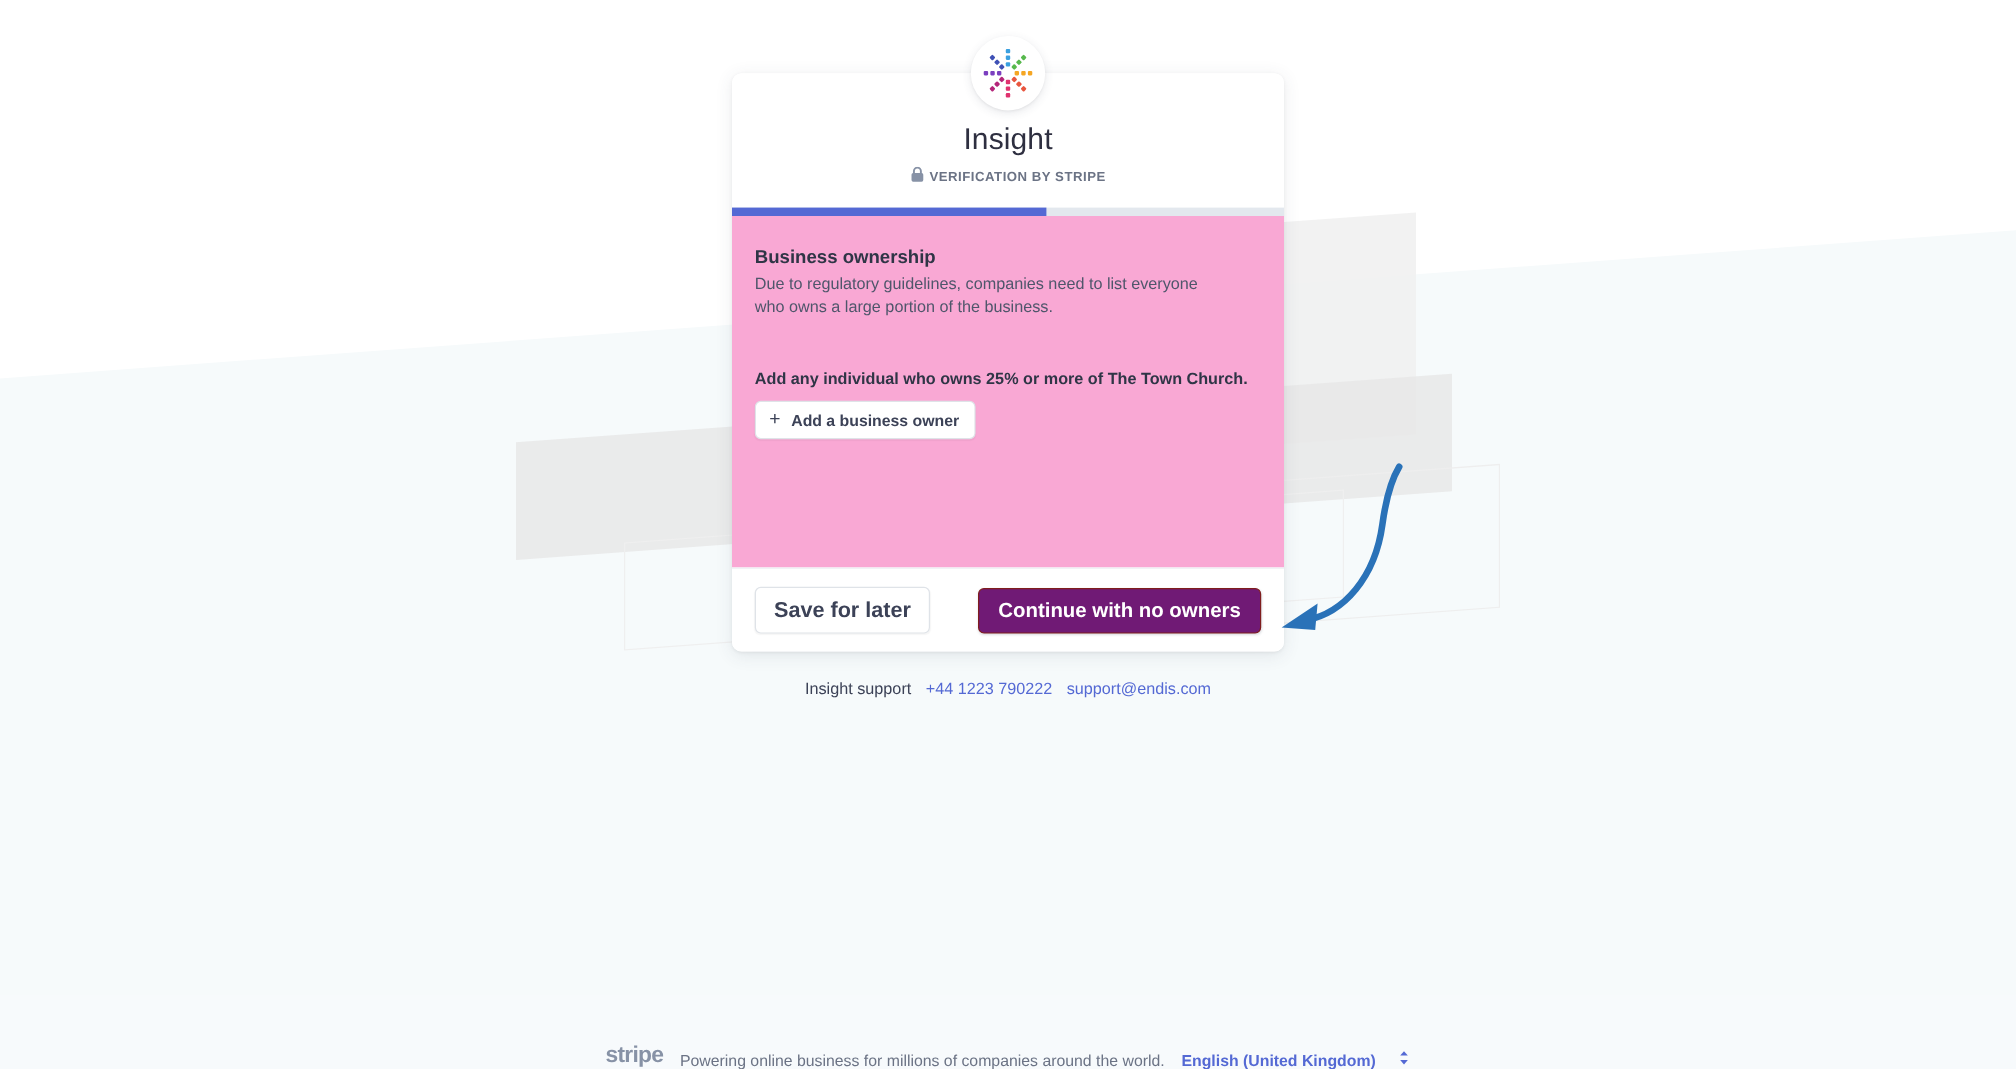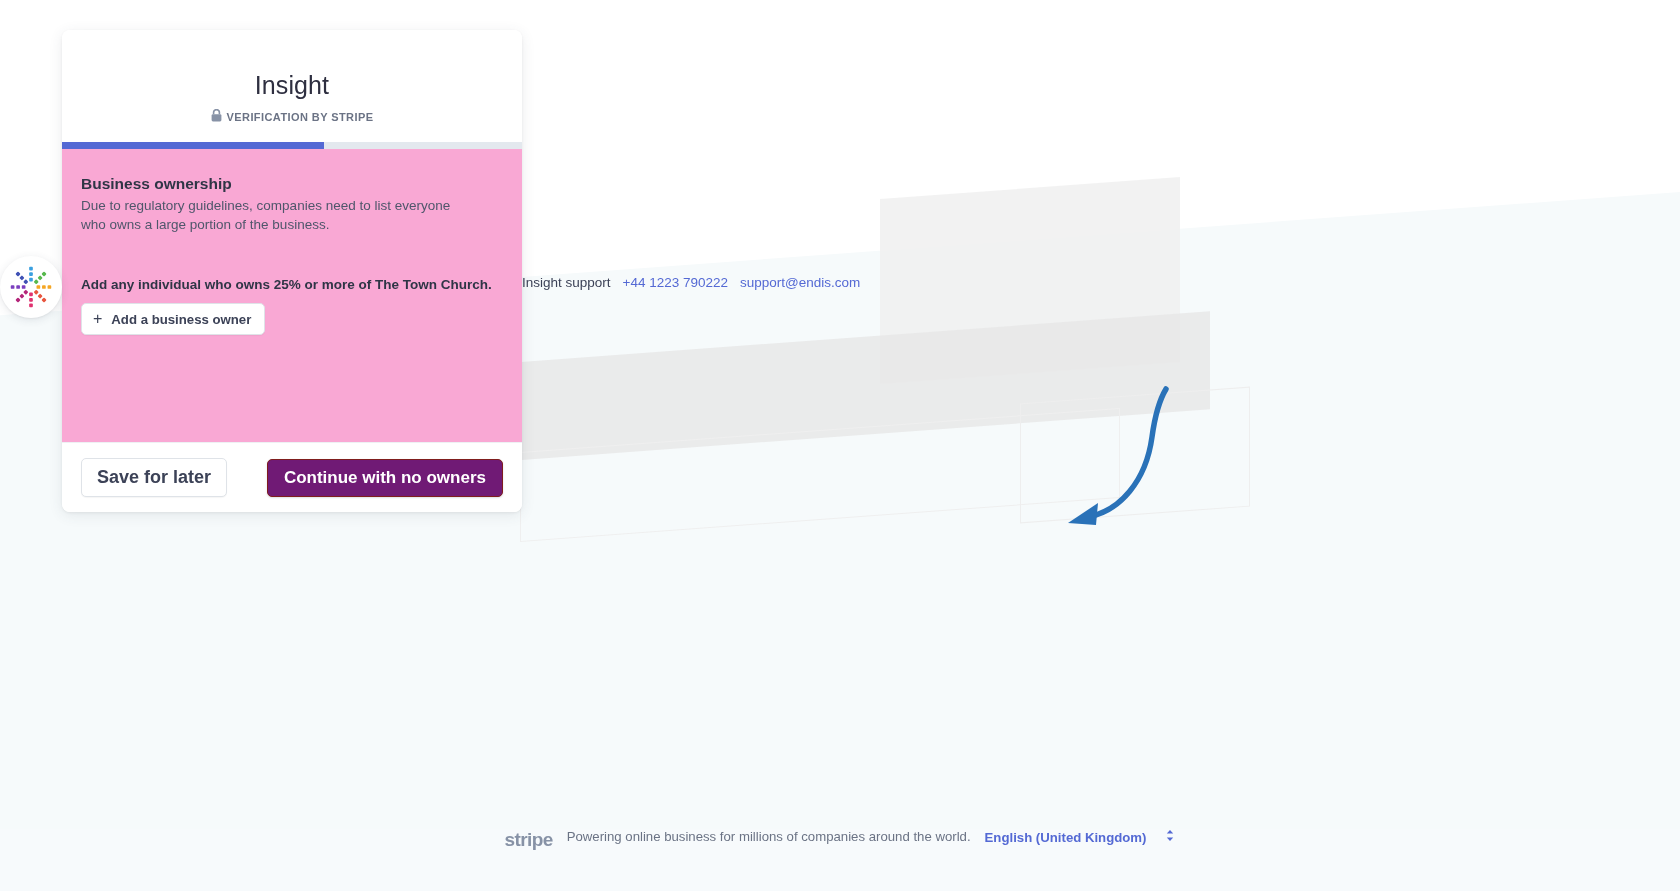--- a/index.html
+++ b/index.html
@@ -76,21 +76,21 @@
     border: 1px solid #eeeeee;
     transform: skewY(-4.2deg);
   }
 
   
   .page-col {
     position: absolute;
     left: 0; right: 0;
     top: 30px;
     display: flex;
-    flex-direction: row;
+    flex-direction: column;
     align-items: center;
   }
 
   
   .logo-badge {
     position: relative;
     width: 62px; height: 62px;
     border-radius: 50%;
     background: #ffffff;
     box-shadow: 0 2px 8px rgba(60,66,87,.12), 0 1px 2px rgba(0,0,0,.05);
@@ -259,21 +259,21 @@
     pointer-events: none;
   }
 
   
   .bottom-bar {
     position: absolute;
     left: 0; right: 0; bottom: 0;
     height: 62px;
     background: #f7fafc;
     display: flex;
-    align-items: flex-start;
+    align-items: flex-end;
     justify-content: center;
     gap: 14px;
     z-index: 5;
   }
 
   .stripe-wordmark {
     font-size: 19px;
     font-weight: 700;
     color: #8792a6;
     letter-spacing: -.6px;

